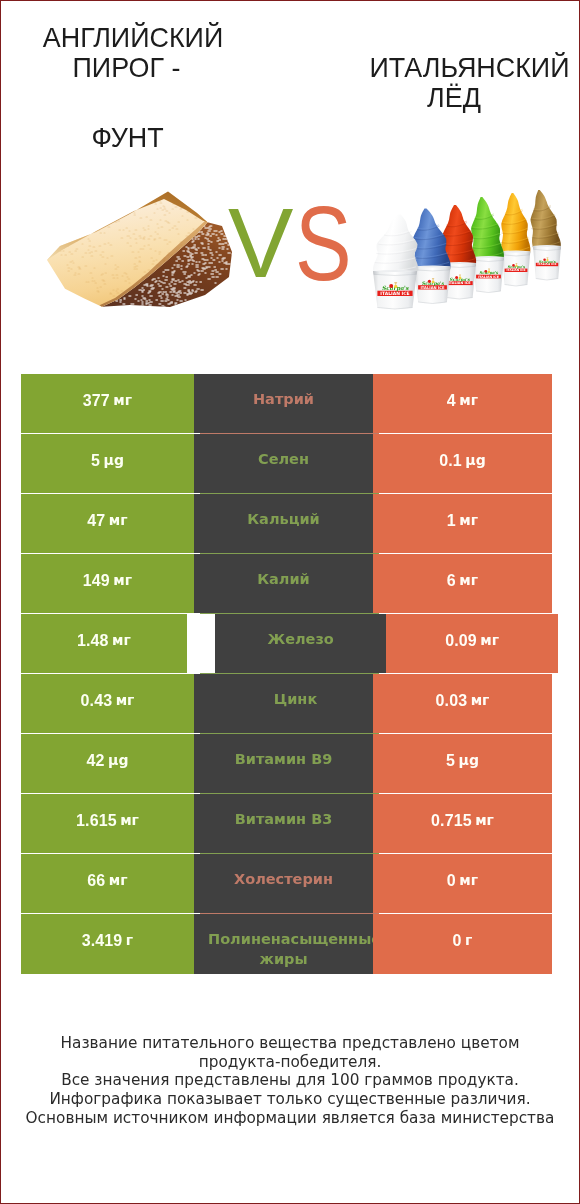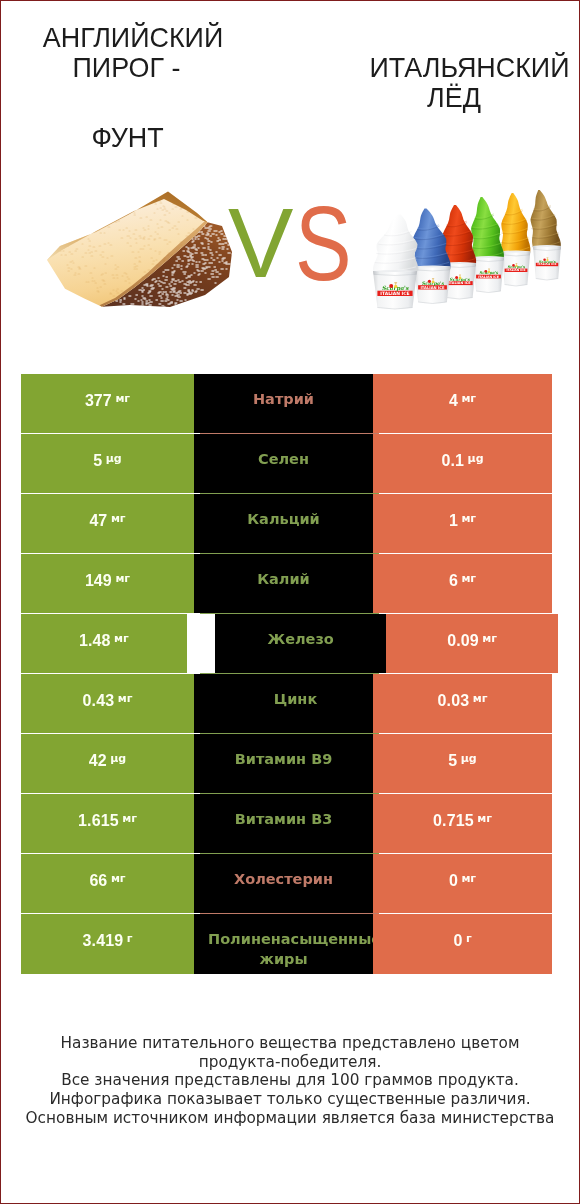--- a/index.html
+++ b/index.html
@@ -15,24 +15,24 @@
   .vs{position:absolute;left:0;top:0;width:578px;height:132px;}
   .vs span{position:absolute;font-size:98px;line-height:98px;font-weight:400;}
   .vs .v{color:#82a532;left:227px;top:13px;}
   .vs .s{color:#e06c4a;left:294px;top:9px;font-size:106px;line-height:106px;transform:scaleX(0.80);transform-origin:left top;}
 
   .table{position:absolute;left:20px;top:373px;width:537px;height:600px;}
   .row{display:flex;height:60px;position:relative;}
   .cell{height:60px;display:flex;align-items:flex-start;justify-content:center;box-sizing:border-box;
         font-weight:bold;overflow:hidden;padding-top:15px;}
   .left{width:173px;background:#82a532;color:#fcfff2;padding-top:18px;}
-  .mid{width:179px;background:#000000;text-align:center;line-height:20px;font-size:14.5px;font-family:"DejaVu Sans",sans-serif;}
+  .mid{width:179px;background:#404040;text-align:center;line-height:20px;font-size:14.5px;font-family:"DejaVu Sans",sans-serif;}
   .right{width:179px;background:#e06c4a;color:#fffdf6;padding-top:18px;}
   .num{font-size:16px;font-family:"Liberation Sans",sans-serif;letter-spacing:0.1px;}
-  .unit{font-size:11px;font-family:"DejaVu Sans",sans-serif;margin-left:3.5px;}
+  .unit{font-size:14px;font-family:"DejaVu Sans",sans-serif;margin-left:3.5px;}
   .lbwrap{width:179px;}
   .lbline{white-space:nowrap;text-align:center;}
   .sep{position:absolute;left:0;bottom:0;width:537px;height:0;border-bottom:1.3px solid #fff;}
   .sepmid{position:absolute;left:179px;bottom:0;width:179px;height:0;}
   .row:last-child .sep, .row:last-child .sepmid{display:none;}
 
   .footer{position:absolute;left:0;top:1033px;width:578px;text-align:center;
           font-family:"DejaVu Sans",sans-serif;font-size:15.3px;line-height:18.7px;color:#2b2b2b;}
 </style>
 </head>

